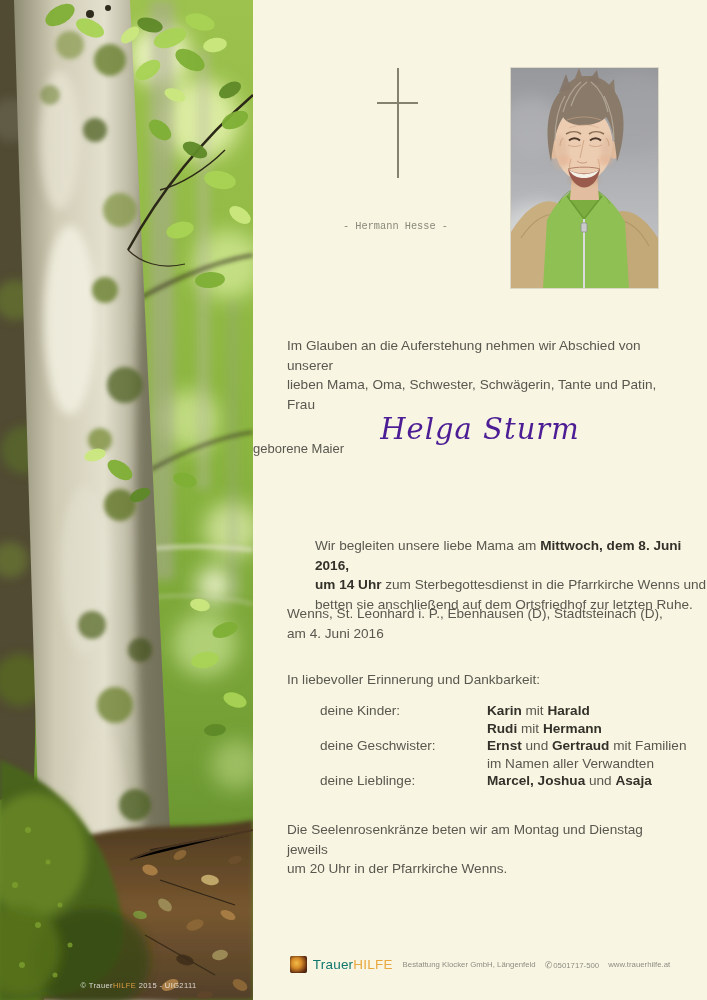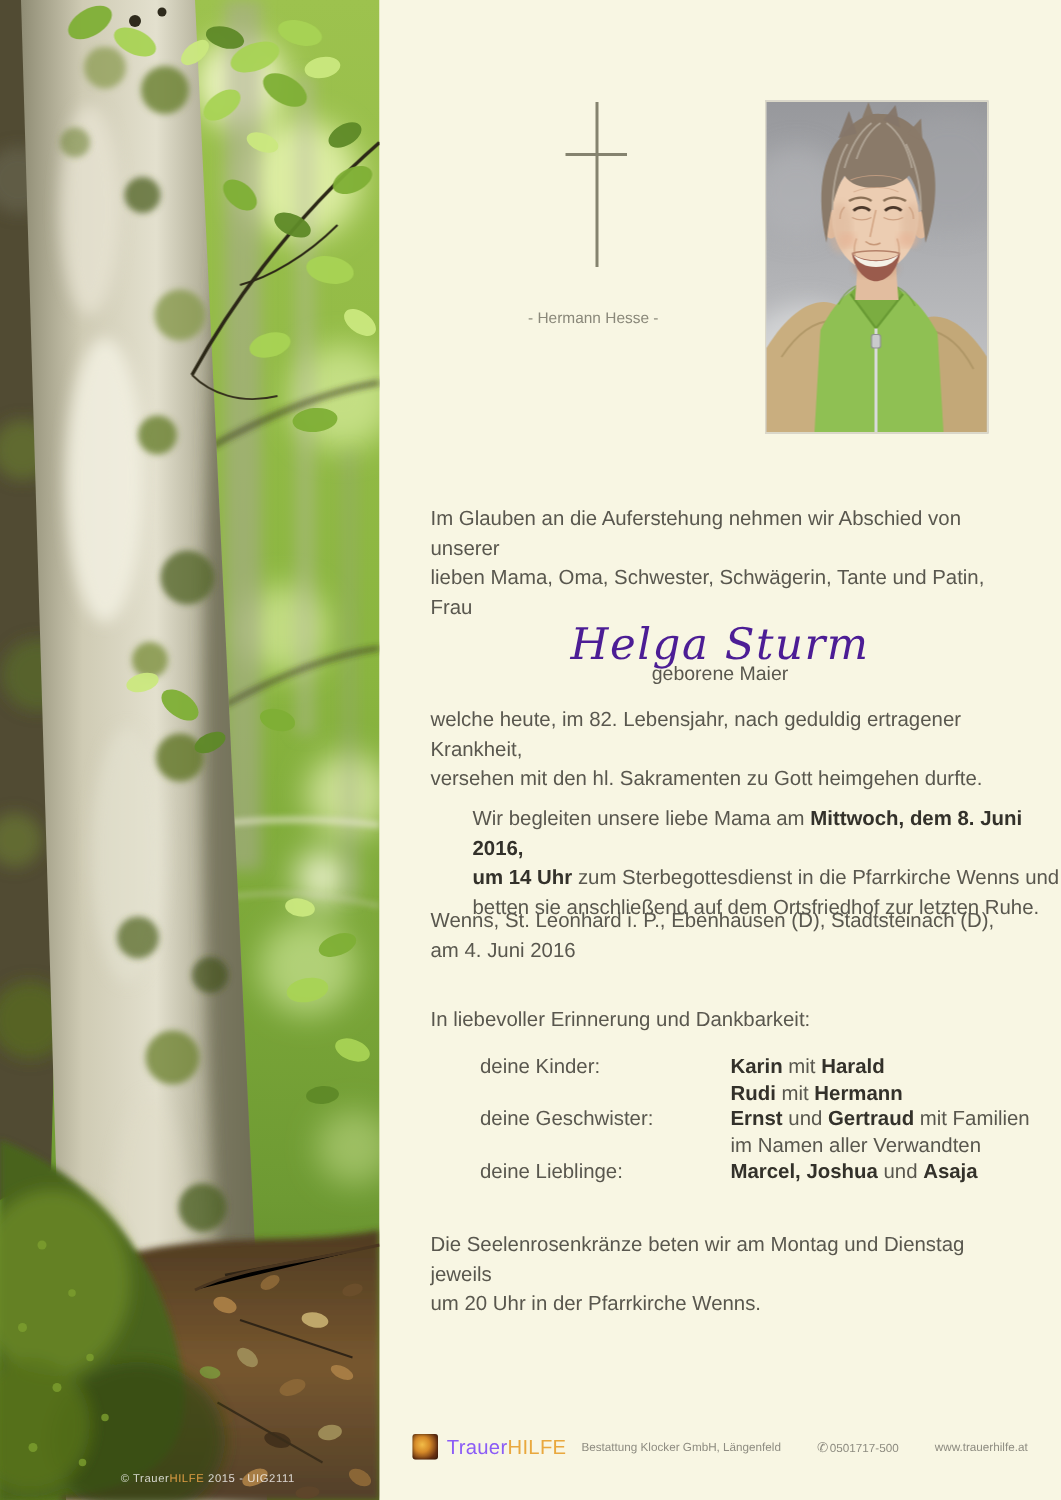--- a/index.html
+++ b/index.html
@@ -14,57 +14,57 @@
   .watermark .wm-orange { color:rgba(238,166,72,.9); }
 
   
   .content { position:absolute; left:253px; top:0; width:454px; height:1000px; }
 
   .cross-v { position:absolute; left:144px; top:68px;  width:1.5px; height:110px; background:#85836F; }
   .cross-h { position:absolute; left:124px; top:102px; width:41px;  height:1.5px; background:#85836F; }
 
   .poem { position:absolute; left:0; top:188px; width:285px; text-align:center;
           font-size:12.3px; line-height:14.7px; color:#6B695C; white-space:pre-line; }
-  .poem-attr { margin-top:3px; font-size:10.3px; color:#8A887A; }
+  .poem-attr { margin-top:16px; font-size:10.3px; color:#8A887A;font-family:Liberation Mono, monospace; }
 
   .photo { position:absolute; left:257px; top:67px; width:147px; height:220px;
            border:1px solid #DBD8C8; background:#b4b5b8; }
   .photo svg { display:block; width:147px; height:220px; }
 
   .p { position:absolute; left:34px; width:392px; font-size:13.6px; line-height:19.5px;
        color:#59574E; white-space:pre-line; }
   .b { font-weight:bold; color:#33312A; }
 
   #intro    { top:336px; }
   #farewell { top:470px; }
   #service  { top:536px;margin-left:28px; }
   #places   { top:604px; }
   #memory-heading { top:670px; }
   #rosary   { top:820px; }
 
   .name   { position:absolute; left:0; top:388px; width:454px; text-align:center;
             font-family:"DejaVu Serif", serif; font-style:italic; font-weight:400;
             font-size:29px; color:#4c1d95; letter-spacing:1px;margin-top:24px; }
-  .maiden { position:absolute; left:0; top:441px; width:454px; text-align:center;
+  .maiden { position:absolute; left:0; top:441px; width:454px; text-align:left;
             font-size:13px; color:#59574E; }
 
   .family { position:absolute; left:67px; top:702px; font-size:13.6px;
             line-height:17.6px; color:#59574E; }
   .family .row   { display:flex; align-items:flex-start;gap:40px; }
   .family .label { width:127px; flex:none; }
 
   .footer { position:absolute; left:0; top:956px; width:454px; display:flex;
             align-items:center; justify-content:center; gap:6px; }
   .logo  { width:17px; height:17px; border-radius:2px; flex:none;
            background: radial-gradient(circle at 38% 42%, #F2BC48 0%, #D68A28 35%, #6B3313 72%, #431F0C 100%);
            box-shadow: inset 0 0 2px rgba(0,0,0,.5); }
   .brand { font-size:13.5px; letter-spacing:.2px; white-space:nowrap; }
-  .brand .gray   { color:#8b5cf6; }
+  .brand .gray   { color:#0f766e; }
   .brand .orange { color:#E9A83E; }
-  .finfo { font-size:7.8px; color:#8E8C81; display:flex; gap:24px; align-items:center;
+  .finfo { font-size:7.8px; color:#8E8C81; display:flex; gap:9px; align-items:center;
            margin-left:4px; white-space:nowrap; }
   .finfo .phone-glyph { font-size:9px; margin-right:1px; }
 </style>
 </head>
 <body>
 
 <div class="page">
 
   <div class="forest">
     <svg viewBox="0 0 253 1000" preserveAspectRatio="none">
@@ -354,22 +354,20 @@
         <ellipse cx="93" cy="92" rx="6" ry="5" fill="#E8B193" opacity=".5" filter="url(#pb2)"></ellipse>
       </svg>
     </div>
 
     <div class="p" id="intro">Im Glauben an die Auferstehung nehmen wir Abschied von unserer
 lieben Mama, Oma, Schwester, Schwägerin, Tante und Patin, Frau</div>
 
     <div class="name">Helga Sturm</div>
     <div class="maiden">geborene Maier</div>
 
-    <div class="p" id="farewell">welche heute, im 82. Lebensjahr, nach geduldig ertragener Krankheit,
-versehen mit den hl. Sakramenten zu Gott heimgehen durfte.</div>
 
     <div class="p" id="service"><span>Wir begleiten unsere liebe Mama am </span><span class="b">Mittwoch, dem 8. Juni 2016,
 um 14 Uhr</span><span> zum Sterbegottesdienst in die Pfarrkirche Wenns und
 betten sie anschließend auf dem Ortsfriedhof zur letzten Ruhe.</span></div>
 
     <div class="p" id="places">Wenns, St. Leonhard i. P., Ebenhausen (D), Stadtsteinach (D),
 am 4. Juni 2016</div>
 
     <div class="p" id="memory-heading">In liebevoller Erinnerung und Dankbarkeit:</div>
 

